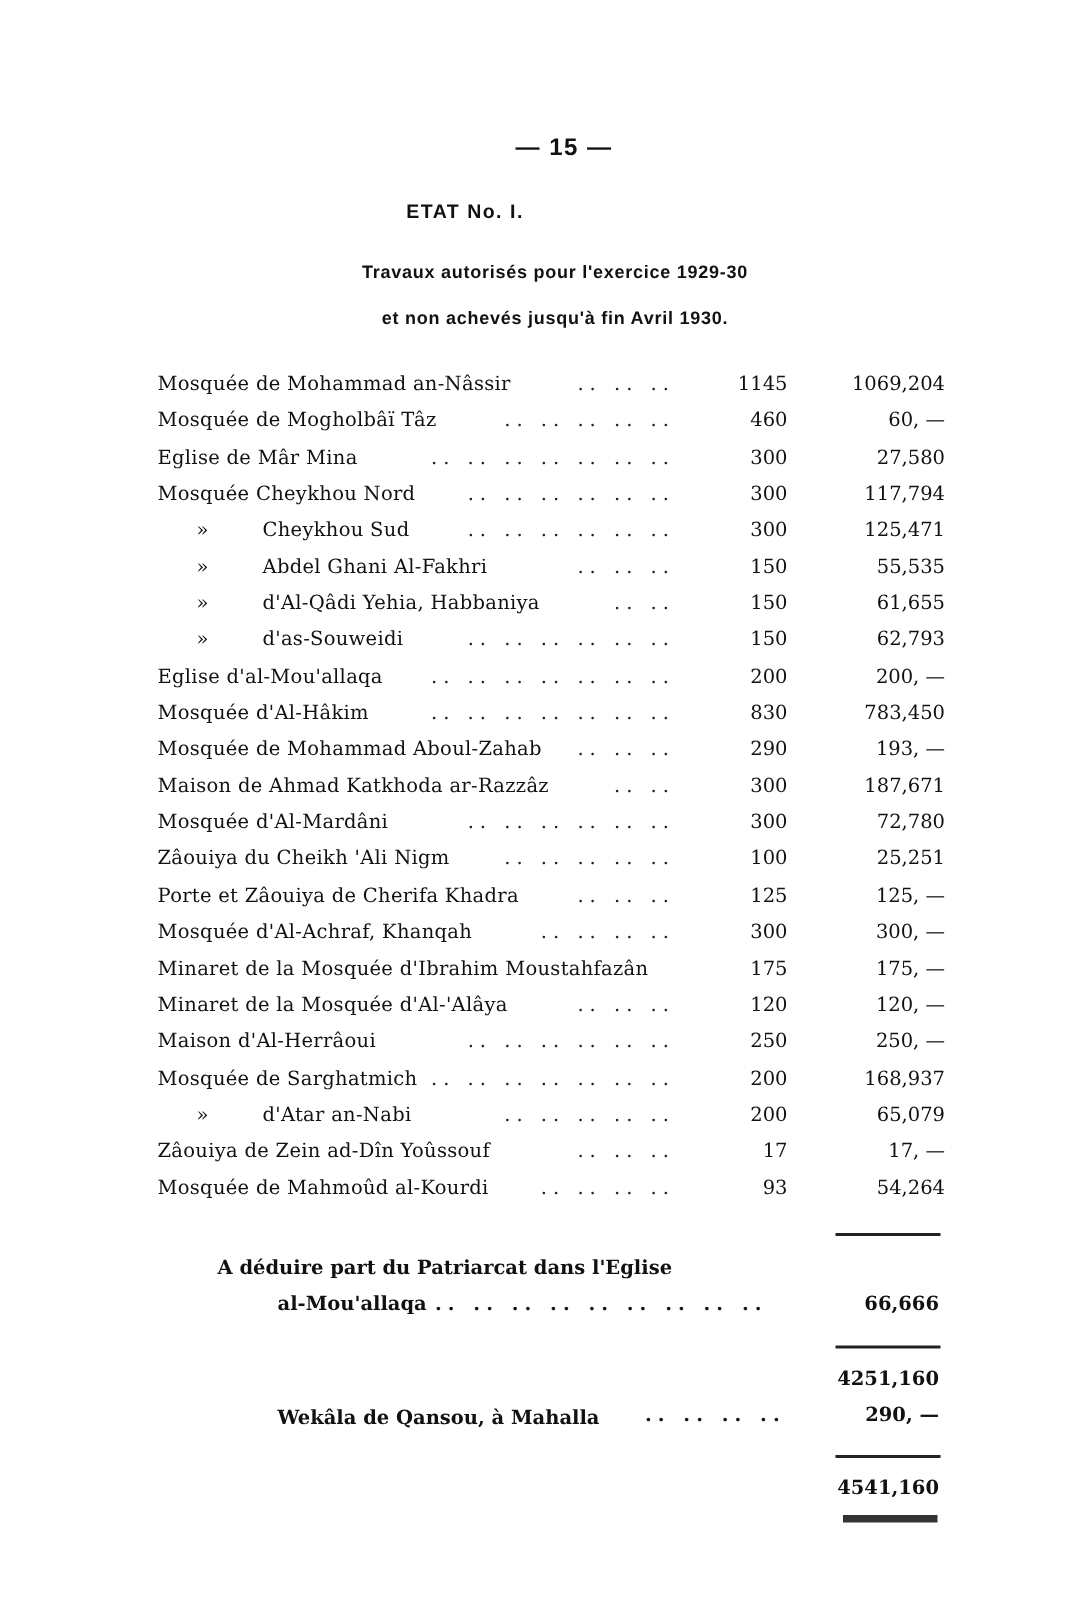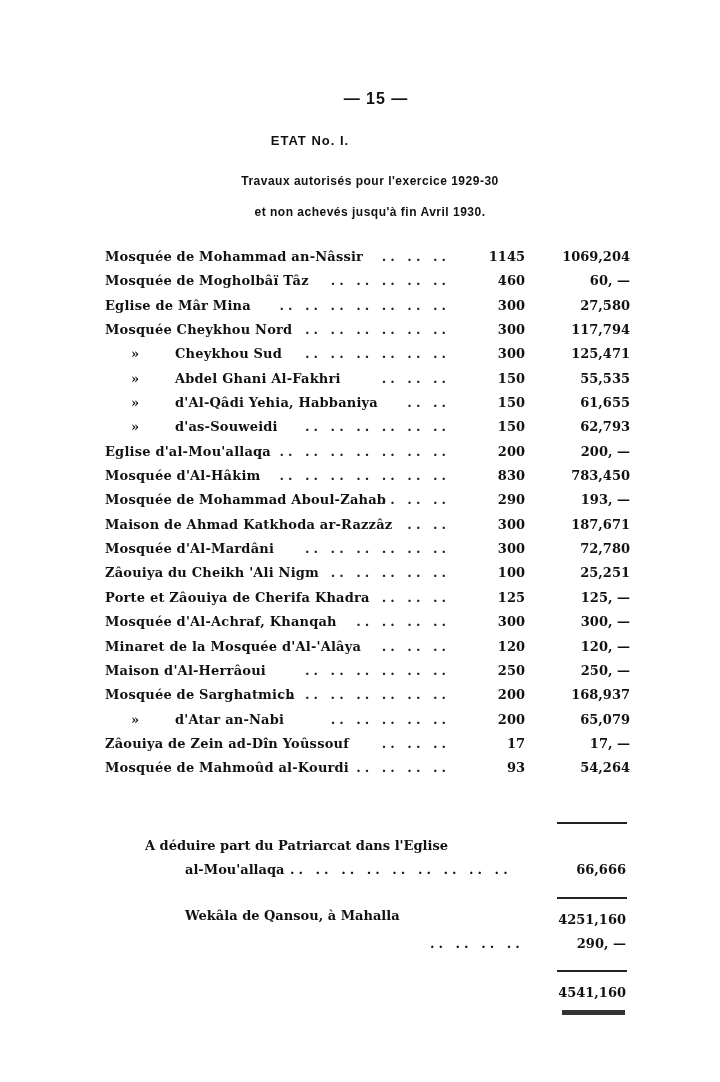--- a/index.html
+++ b/index.html
@@ -8,42 +8,42 @@
     .page-num { position: absolute; top: 90px; left: 16px; width: 720px; text-align: center;
                 font-family: "Liberation Sans", sans-serif; font-weight: bold; font-size: 16px; letter-spacing: 1px; }
     .title { position: absolute; top: 133px; left: 0; width: 620px; text-align: center;
              font-family: "Liberation Sans", sans-serif; font-weight: bold; font-size: 13px; letter-spacing: 1px; }
     .subtitle { position: absolute; left: 0; width: 740px; text-align: center;
                 font-family: "Liberation Sans", sans-serif; font-weight: bold; font-size: 12px; letter-spacing: 0.5px; }
     .sub1 { top: 174px; }
     .sub2 { top: 205px; }
 
     .rows { position: absolute; top: 245px; left: 105px; width: 525px; }
-    .row { position: relative; height: 24.35px; font-size: 13px; font-weight: bold; line-height: 24px; }
+    .row { position: relative; height: 24.35px; font-size: 13px; font-weight: normal; line-height: 24px; }
     .row .label { position: absolute; left: 0; white-space: nowrap; letter-spacing: 0.2px; }
     .row.indent .ditto { position: absolute; left: 26px; }
     .row.indent .label { left: 70px; }
     .row .dots { position: absolute; right: 180px; color: #222; letter-spacing: 4px; white-space: nowrap; }
     .row .qty { position: absolute; left: 380px; width: 40px; text-align: right; }
     .row .amt { position: absolute; right: 0; text-align: right; white-space: nowrap; }
 
     .rule { position: absolute; height: 2px; background: #222; }
     .rule1 { top: 822px; left: 557px; width: 70px; }
     .rule2 { top: 897px; left: 557px; width: 70px; }
     .rule3 { top: 970px; left: 557px; width: 70px; }
     .rule4 { top: 1010px; left: 562px; width: 63px; height: 5px; background: #333; }
 
     .deduct { position: absolute; font-size: 13px; font-weight: bold; white-space: nowrap; }
     .deduct-l1 { top: 838px; left: 145px; }
     .deduct-l2 { top: 862px; left: 185px; }
     .deduct-dots { top: 862px; left: 290px; letter-spacing: 4px; }
     .deduct-amt { top: 862px; right: 94px; }
 
     .subtotal { position: absolute; top: 912px; right: 94px; font-size: 13px; font-weight: bold; }
-    .wekala { position: absolute; top: 908px; left: 185px; font-size: 13px; font-weight: bold; white-space: nowrap; }
+    .wekala { position: absolute; top: 938px; left: 185px; font-size: 13px; font-weight: bold; white-space: nowrap; }
     .wekala-dots { position: absolute; top: 936px; left: 430px; font-size: 13px; font-weight: bold; letter-spacing: 4px; }
     .wekala-amt { position: absolute; top: 936px; right: 94px; font-size: 13px; font-weight: bold; }
     .total { position: absolute; top: 985px; right: 94px; font-size: 13px; font-weight: bold; }
   </style>
 </head>
 <body>
 
 <div class="page-num">— 15 —</div>
 <div class="title">ETAT No. I.</div>
 <div class="subtitle sub1">Travaux autorisés pour l'exercice 1929-30</div>
@@ -144,20 +144,26 @@
       <span class="qty">125</span>
       <span class="amt">125, —</span>
     </div>
     <div class="row">
       <span class="label">Mosquée d'Al-Achraf, Khanqah</span>
       <span class="dots">.. .. .. ..</span>
       <span class="qty">300</span>
       <span class="amt">300, —</span>
     </div>
     <div class="row">
+      <span class="label">Minaret de la Mosquée d'Ibrahim Moustahfazân</span>
+      <span class="dots"></span>
+      <span class="qty">175</span>
+      <span class="amt">175, —</span>
+    </div>
+    <div class="row">
       <span class="label">Minaret de la Mosquée d'Al-'Alâya</span>
       <span class="dots">.. .. ..</span>
       <span class="qty">120</span>
       <span class="amt">120, —</span>
     </div>
     <div class="row">
       <span class="label">Maison d'Al-Herrâoui</span>
       <span class="dots">.. .. .. .. .. ..</span>
       <span class="qty">250</span>
       <span class="amt">250, —</span>

